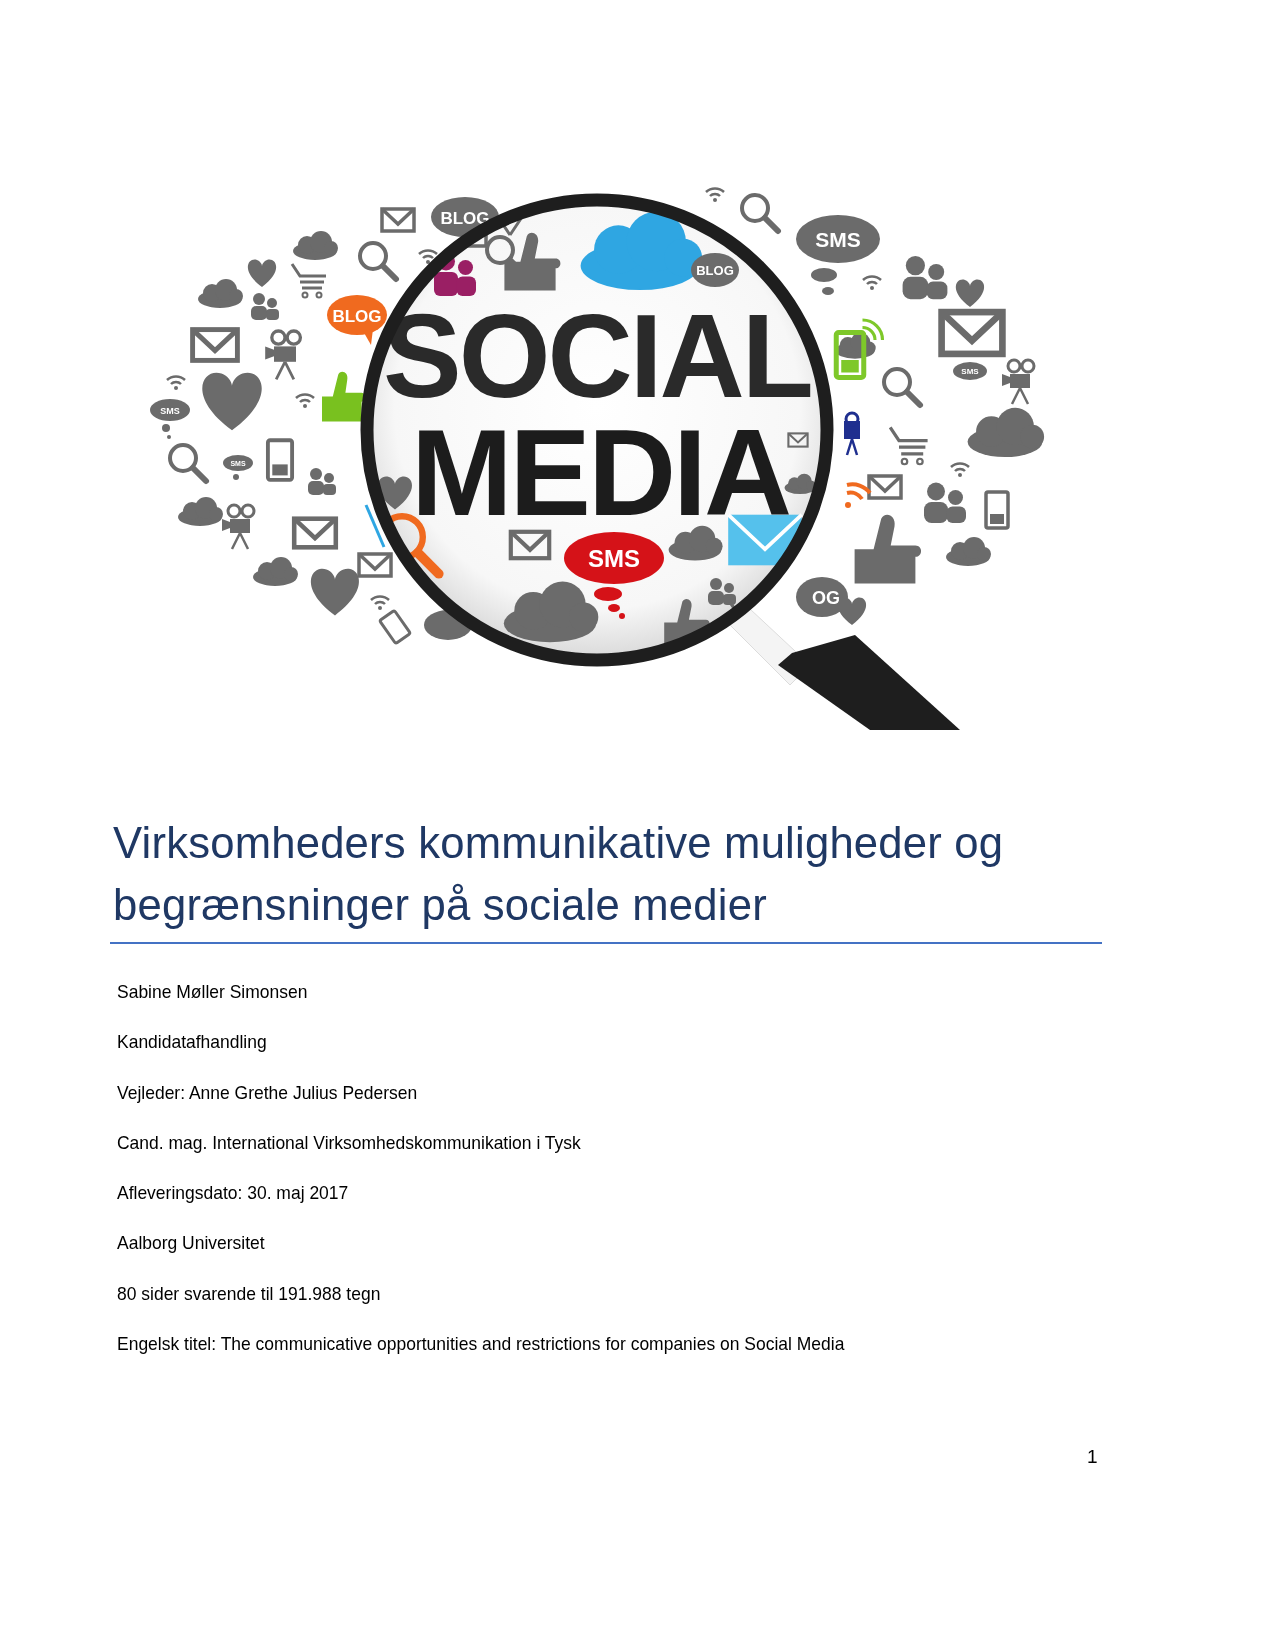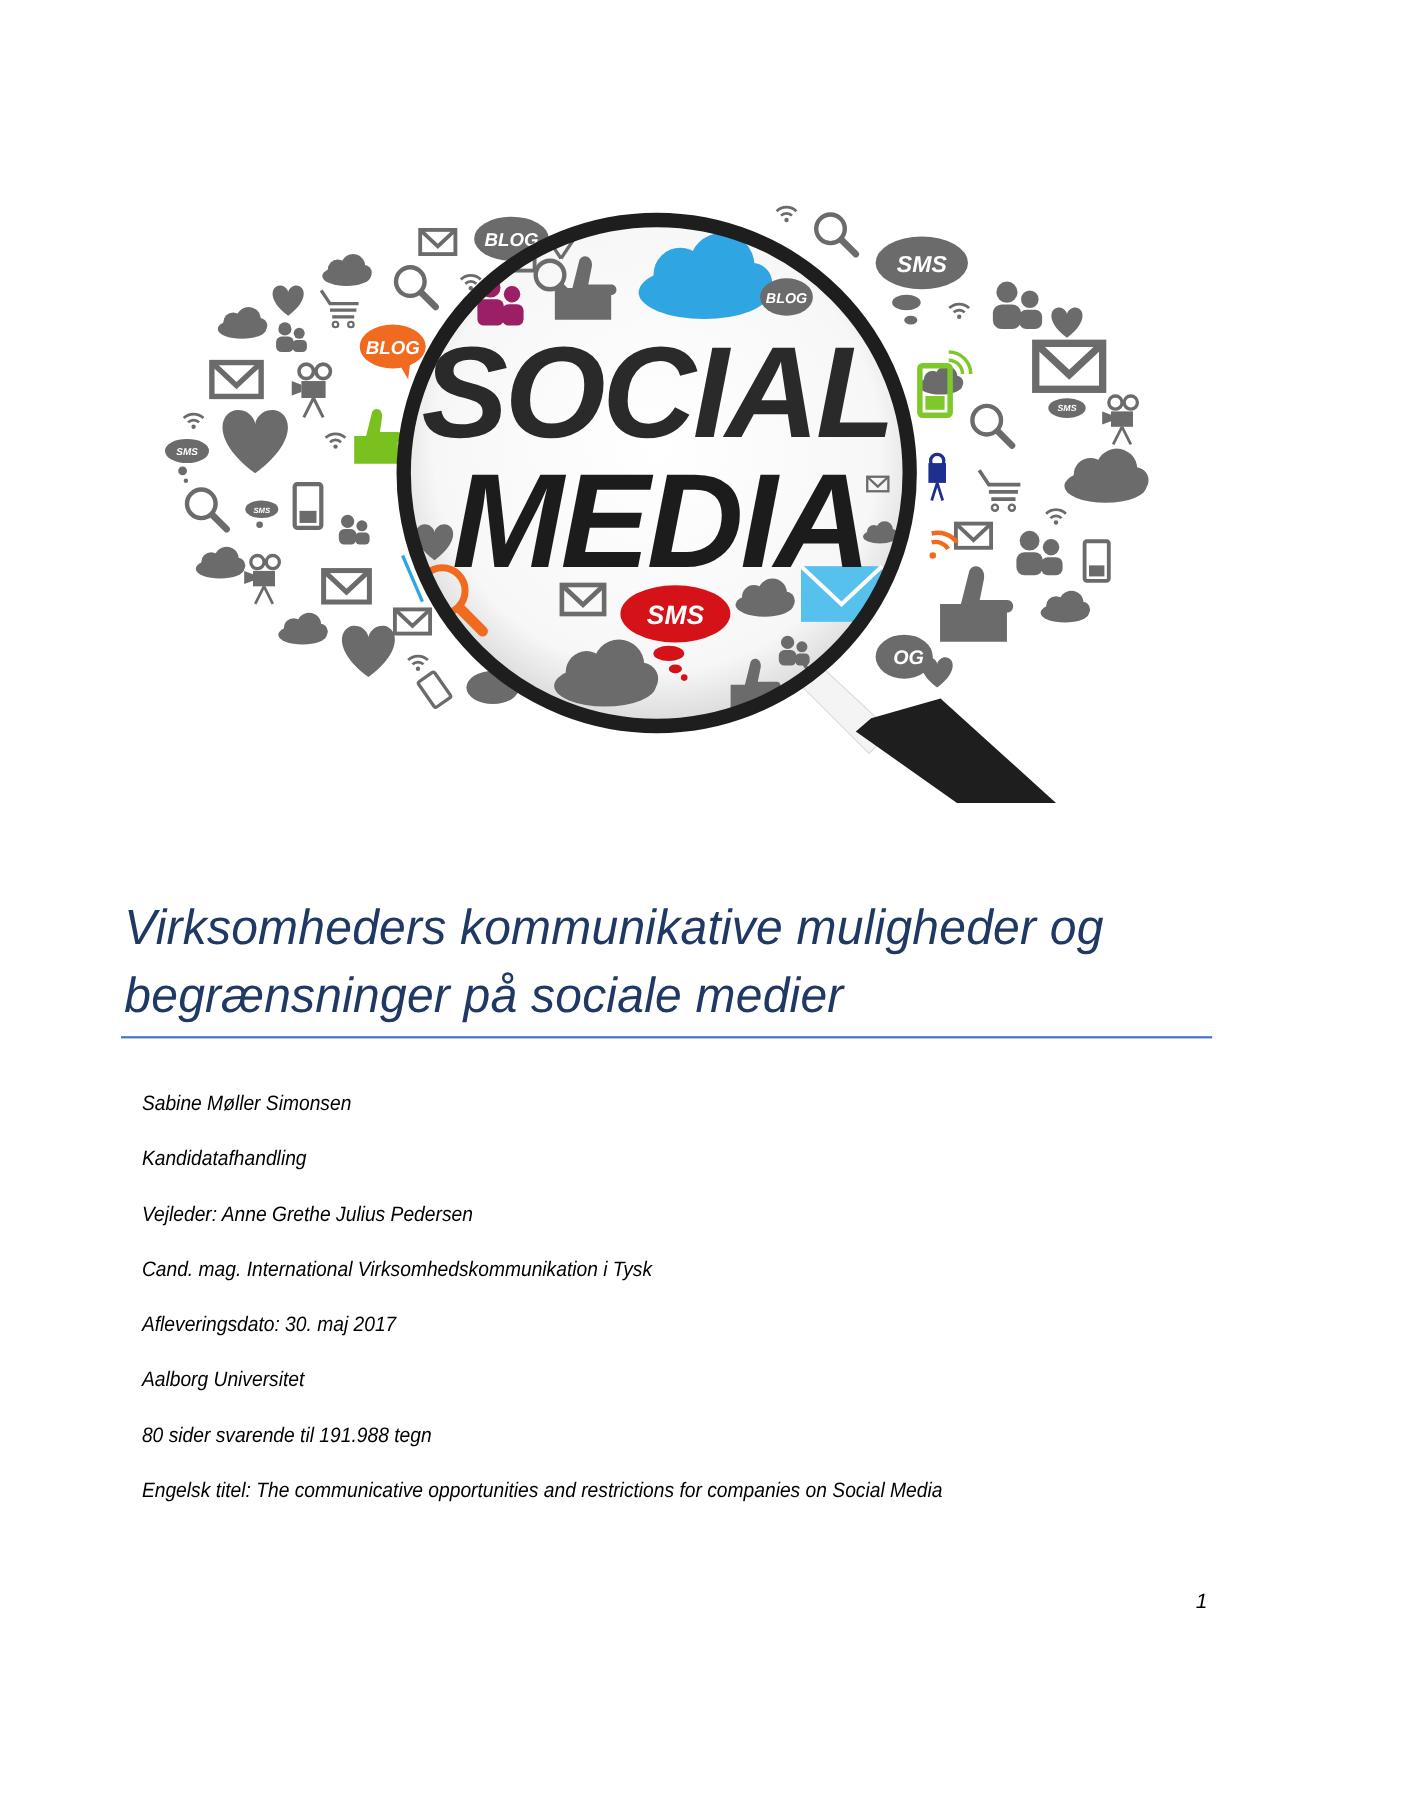--- a/index.html
+++ b/index.html
@@ -1,26 +1,26 @@
 <!DOCTYPE html>
 <html><head>
 <meta charset="utf-8">
 <style>
   html, body { margin:0; padding:0; background:#ffffff; }
   body { width:1275px; height:1651px; position:relative; overflow:hidden;
          font-family:"Liberation Sans", "DejaVu Sans", sans-serif; color:#000; }
-  .page { position:absolute; left:0; top:0; width:1275px; height:1651px;font-style:italic; }
+  .page { position:absolute; left:0; top:0; width:1275px; height:1651px; }
   .illustration { position:absolute; left:110px; top:165px; width:960px; height:565px; }
   .illustration svg { width:100%; height:100%; display:block; }
   .title { position:absolute; left:113px; top:812px; width:1000px; margin:0;
            font-family:"Liberation Sans", "DejaVu Sans", sans-serif;
            font-weight:normal; font-size:45px; line-height:62px; color:#1F3864;
            letter-spacing:0.2px; transform:scaleX(0.97); transform-origin:left top; }
   .rule { position:absolute; left:110px; top:942px; width:992px; height:2px; background:#4472C4; }
-  .meta { position:absolute; left:113px; top:976px; margin:16px; padding:0; list-style:none; }
+  .meta { position:absolute; left:113px; top:976px; margin:4px; padding:0; list-style:none; }
   .meta li { font-size:19px; line-height:24px; height:50.3px; color:#000;
              transform:scaleX(0.92); transform-origin:left top; white-space:nowrap; }
   .page-number { position:absolute; left:1087px; top:1446px; font-size:19px; color:#000; }
 </style>
 </head>
 <body>
 
 <div class="page">
 
   <div class="illustration">

